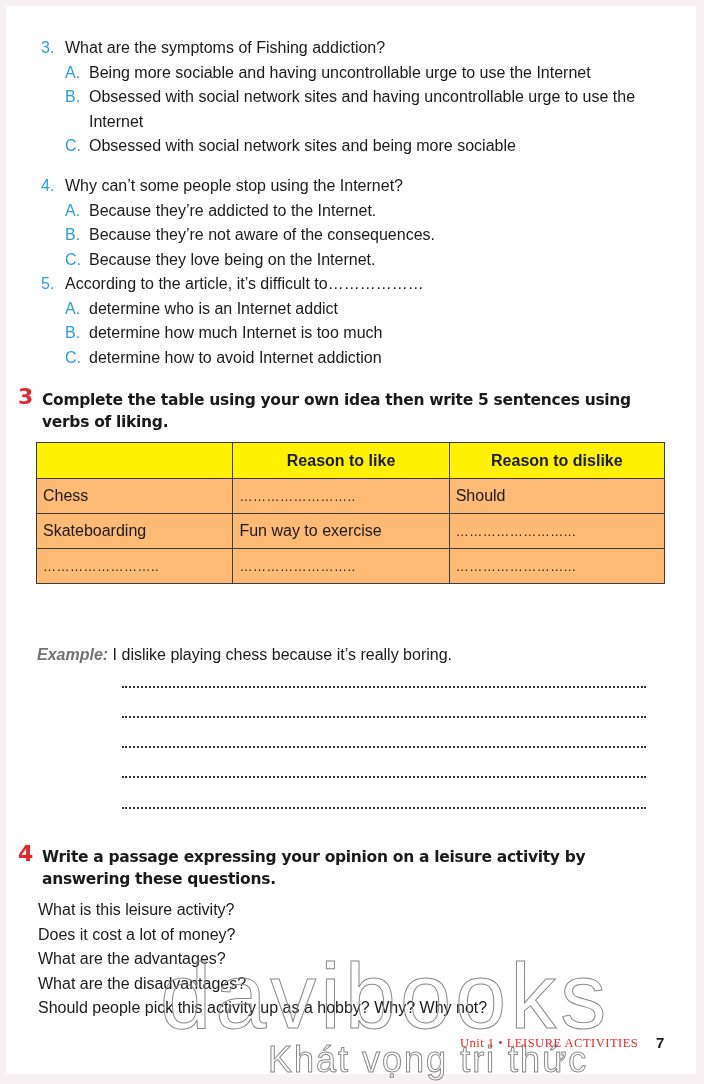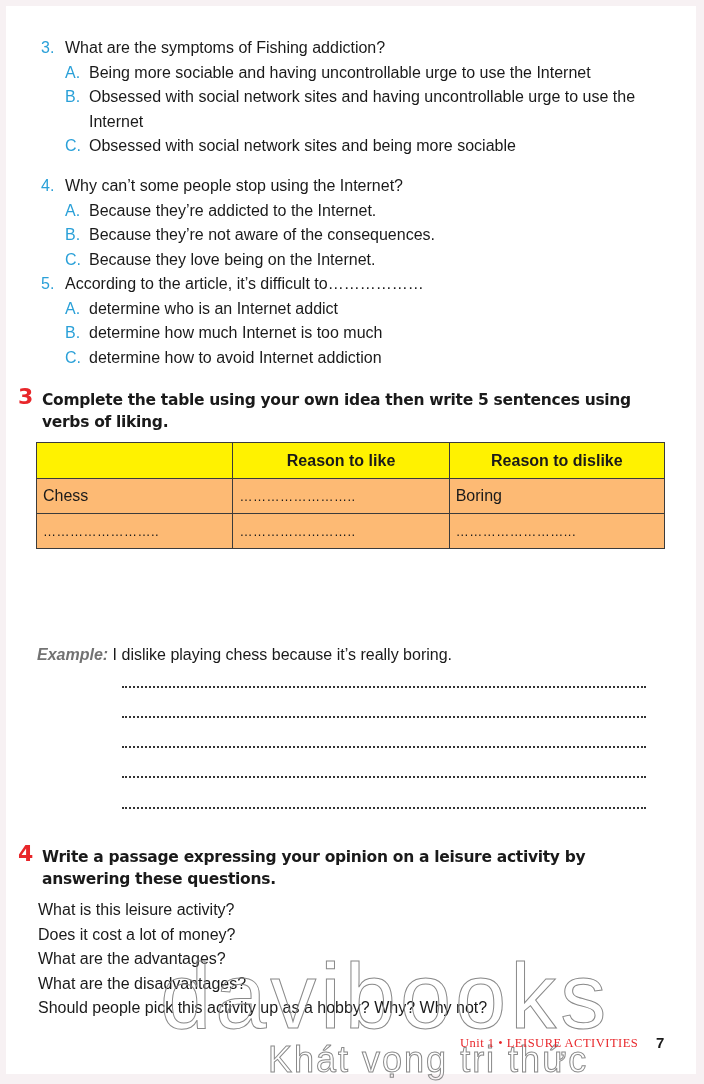--- a/index.html
+++ b/index.html
@@ -123,21 +123,26 @@
   <table class="liking" style="left:30px; top:436px;">
     <tbody>
         <tr>
       <th class="c1"></th>
       <th class="c2">Reason to like</th>
       <th class="c3">Reason to dislike</th>
     </tr>
     <tr>
       <td>Chess</td>
       <td class="dots">……………………..</td>
-      <td>Boring</td>
+      <td>Should</td>
+    </tr>
+    <tr>
+      <td>Skateboarding</td>
+      <td>Fun way to exercise</td>
+      <td class="dots">……………………...</td>
     </tr>
     <tr>
       <td class="dots">……………………..</td>
       <td class="dots">……………………..</td>
       <td class="dots">……………………...</td>
     </tr>
   </tbody>
     </table>
 
   <div class="example" style="left:31px; top:640px;">

